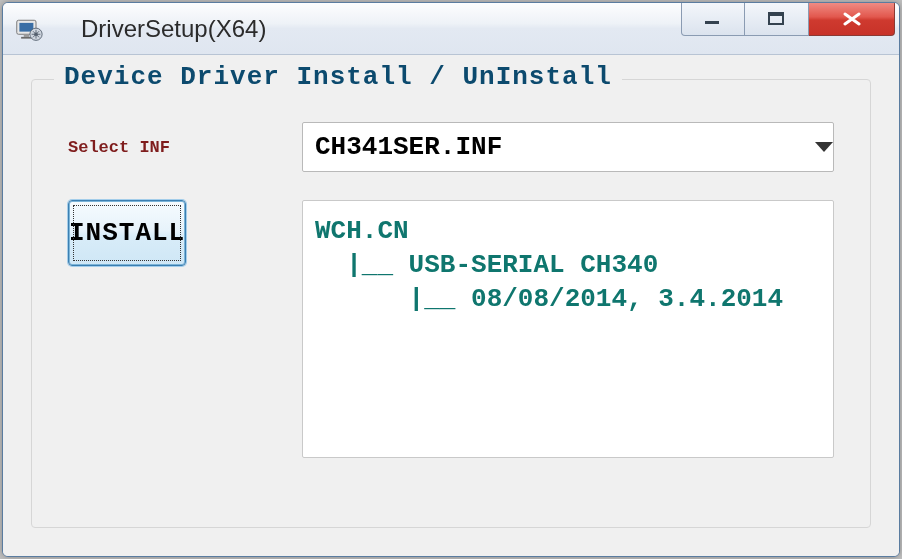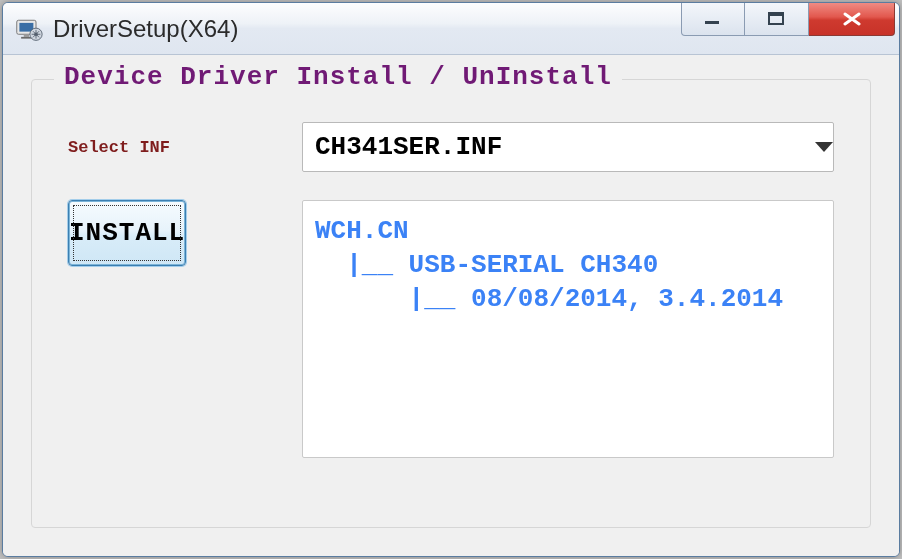--- a/index.html
+++ b/index.html
@@ -24,20 +24,21 @@
     flex-direction: column;
     overflow: hidden;
   }
   .titlebar {
     height: 52px;
     background: linear-gradient(to bottom, #fdfdfe 0%, #eef2f7 40%, #e3e9f2 50%, #dfe6f0 100%);
     border-bottom: 1px solid #b8c4d4;
     display: flex;
     align-items: center;
     padding: 0 4px 0 12px;
+    gap: 28px;
   }
   .titlebar .app-icon {
     width: 28px;
     height: 28px;
     margin-right: 10px;
     position: relative;
   }
   .app-icon svg { width: 28px; height: 28px; }
   .titlebar .title-text {
     font-family: "Segoe UI", Tahoma, sans-serif;
@@ -88,21 +89,21 @@
   }
   .group-title {
     position: absolute;
     top: -18px;
     left: 22px;
     background: #f0f0f0;
     padding: 0 10px;
     font-size: 26px;
     font-weight: bold;
     letter-spacing: 1px;
-    color: #701a75;
+    color: #0c4a6e;
   }
   .row-select {
     display: flex;
     align-items: center;
     gap: 24px;
     margin-bottom: 28px;
   }
   .lbl {
     font-size: 17px;
     font-weight: bold;
@@ -162,21 +163,21 @@
     outline-offset: -6px;
     background: linear-gradient(to bottom, #f6fbfe 0%, #e7f3fb 45%, #d8ecf8 55%, #cfe7f6 100%);
   }
   .info-box {
     flex: 1;
     border: 1px solid #c9c9c9;
     background: #fff;
     padding: 14px 12px;
     font-size: 26px;
     font-weight: bold;
-    color: #3b82f6;
+    color: #0f766e;
     white-space: pre;
     line-height: 1.3;
     border-radius: 2px;
     min-height: 258px;
   }
 </style>
 </head>
 <body>
 
 <div class="window">

